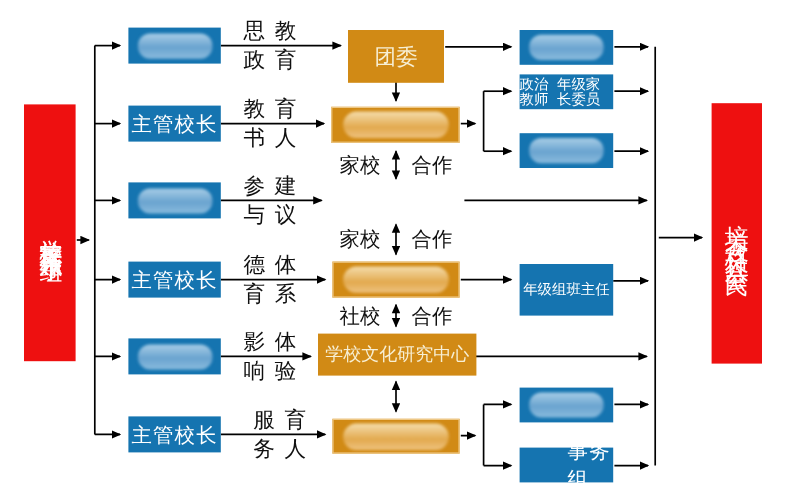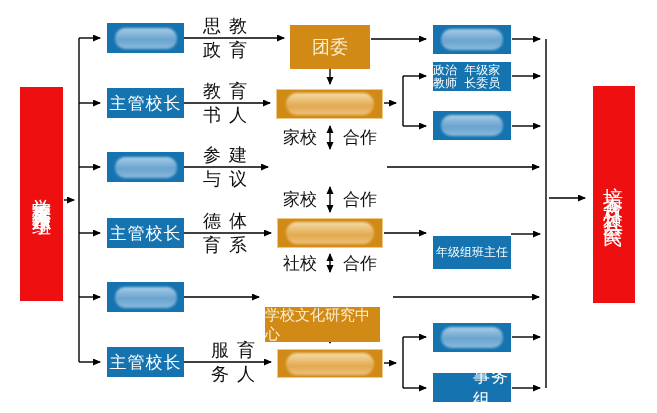--- a/index.html
+++ b/index.html
@@ -142,35 +142,39 @@
       <span>育人</span>
   </div>
   <div class="route" style="top:142px;">
     <span>参与</span>
       <span>建议</span>
   </div>
   <div class="route" style="top:208px;">
     <span>德育</span>
       <span>体系</span>
   </div>
+  <div class="route" style="top:272px;">
+    <span>影响</span>
+      <span>体验</span>
+  </div>
   <div class="route" style="top:337px;text-align:right;">
     <span>服务</span>
       <span>育人</span>
   </div>
 
   <div class="node orangebox" style="left:290px;top:25px;width:80px;height:44px;font-size:18px;text-align:right;">
     <span>团委</span>
   </div>
   <div class="node orangebox redacted" style="left:276px;top:89px;width:107px;height:30px;">
     <div class="pill-orange"></div>
   </div>
   <div class="node orangebox redacted" style="left:277px;top:218px;width:106px;height:30px;">
     <div class="pill-orange"></div>
   </div>
-  <div class="node orangebox" style="left:265px;top:278px;width:115px;height:35px;font-size:15px;margin-top:29px;">
+  <div class="node orangebox" style="left:265px;top:278px;width:132px;height:35px;font-size:15px;">
     <span>学校文化研究中心</span>
   </div>
   <div class="node orangebox redacted" style="left:277px;top:349px;width:106px;height:29px;">
     <div class="pill-orange"></div>
   </div>
 
   <div class="coop" style="top:126px;">
     <span>家校</span>
       <span>合作</span>
   </div>
@@ -186,21 +190,21 @@
   <div class="node bluebox unit" style="top:25px;">
     <div class="pill-blue"></div>
   </div>
   <div class="node bluebox unit two" style="top:62px;">
     <span>政治教师</span>
       <span>年级家长委员</span>
   </div>
   <div class="node bluebox unit" style="top:111px;">
     <div class="pill-blue"></div>
   </div>
-  <div class="node bluebox unit two" style="top:236px;height:33px;">
+  <div class="node bluebox unit two" style="top:220px;height:43px;">
     <span>年级组</span>
       <span>班主任</span>
   </div>
   <div class="node bluebox unit" style="top:323px;">
     <div class="pill-blue"></div>
   </div>
   <div class="node bluebox unit" style="top:373px;padding-left:40px;">
     <span>事务组</span>
   </div>
 

